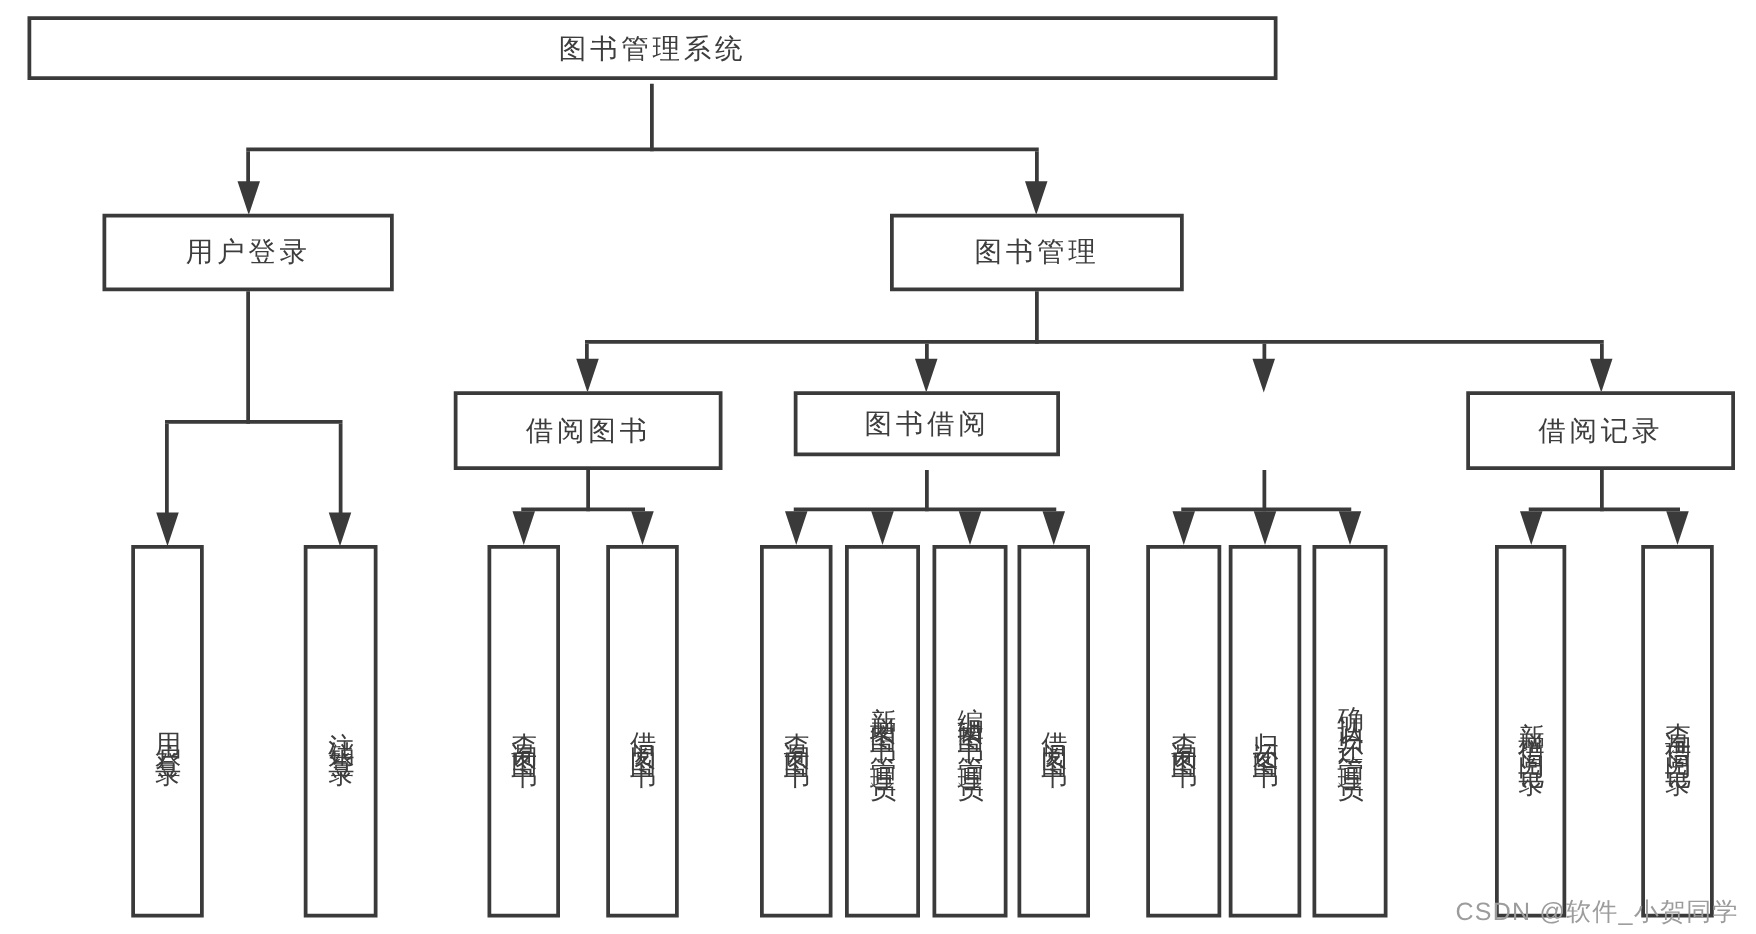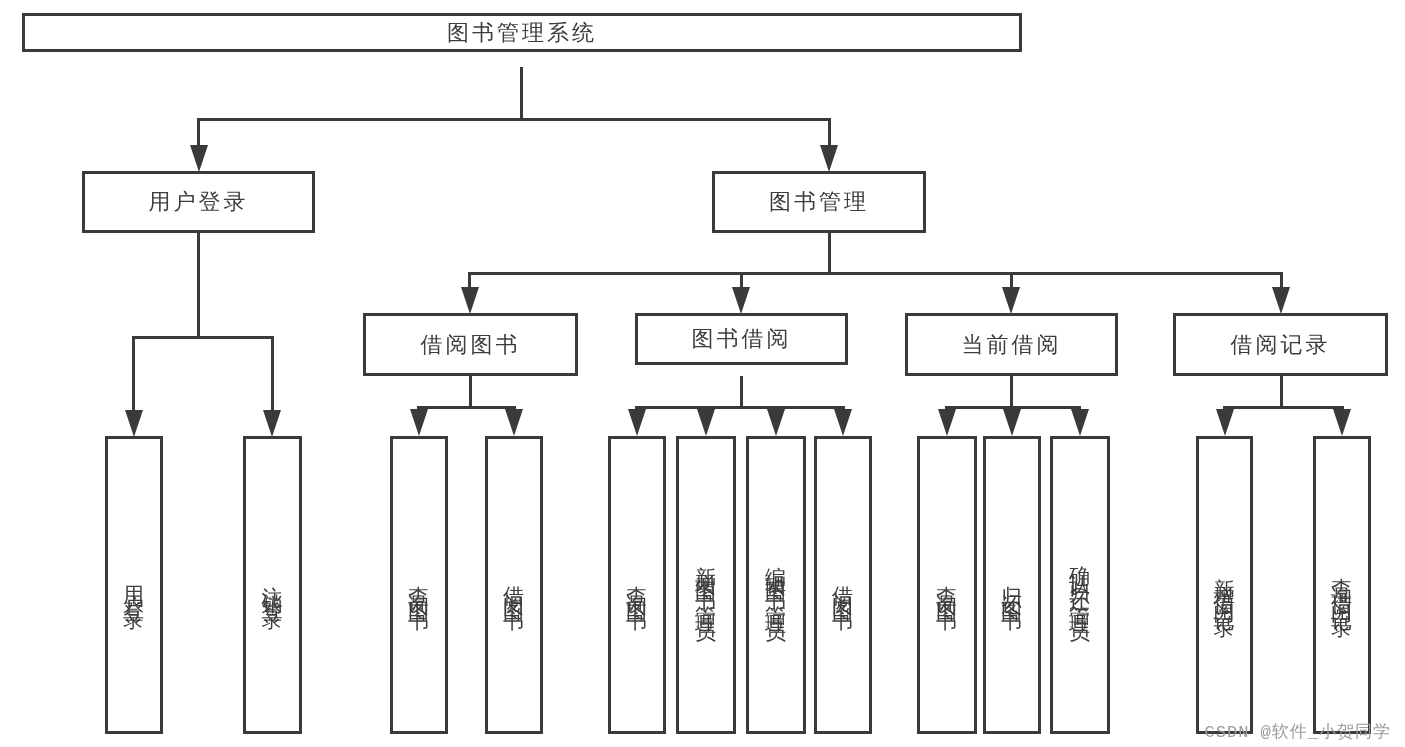--- a/index.html
+++ b/index.html
@@ -44,47 +44,46 @@
     width: 0;
     height: 0;
     border-left: 9px solid transparent;
     border-right: 9px solid transparent;
     border-top: 27px solid #3a3a3a;
   }
   .watermark {
     position: absolute;
     right: 14px;
     bottom: 4px;
-    font-size: 17px;
+    font-size: 20px;
     color: #9c9c9c;
     letter-spacing: 1px;
     white-space: nowrap;
-    font-family: Liberation Mono, monospace;
   }
 </style>
 </head>
 <body>
 
 <div class="diagram">
 
-  <div class="box box-h" style="left:22px; top:13px; width:1000px; height:39px;">
+  <div class="box box-h" style="left:22px; top:13px; width:1000px; height:51px;">
     <span>图书管理系统</span>
   </div>
 
   <div class="line" style="left:520px; top:67px; width:3px; height:54px;"></div>
   <div class="line" style="left:197px; top:118px; width:634px; height:3px;"></div>
   <div class="line" style="left:197px; top:121px; width:3px; height:28px;"></div>
   <div class="line" style="left:828px; top:121px; width:3px; height:28px;"></div>
   <div class="arrow" style="left:190px; top:145px;"></div>
   <div class="arrow" style="left:820px; top:145px;"></div>
 
   <div class="box box-h" style="left:82px; top:171px; width:233px; height:62px;">
     <span>用户登录</span>
   </div>
-  <div class="box box-h" style="left:712px; top:171px; width:214px; height:62px;">
+  <div class="box box-h" style="left:712px; top:171px; width:235px; height:62px;">
     <span>图书管理</span>
   </div>
 
   <div class="line" style="left:197px; top:233px; width:3px; height:106px;"></div>
   <div class="line" style="left:132px; top:336px; width:142px; height:3px;"></div>
   <div class="line" style="left:132px; top:339px; width:3px; height:74px;"></div>
   <div class="line" style="left:271px; top:339px; width:3px; height:74px;"></div>
   <div class="arrow" style="left:125px; top:410px;"></div>
   <div class="arrow" style="left:263px; top:410px;"></div>
 
@@ -97,23 +96,20 @@
   <div class="arrow" style="left:461px; top:287px;"></div>
   <div class="arrow" style="left:732px; top:287px;"></div>
   <div class="arrow" style="left:1002px; top:287px;"></div>
   <div class="arrow" style="left:1272px; top:287px;"></div>
 
   <div class="box box-h" style="left:363px; top:313px; width:215px; height:63px;">
     <span>借阅图书</span>
   </div>
   <div class="box box-h" style="left:635px; top:313px; width:213px; height:52px;">
     <span>图书借阅</span>
-  </div>
-  <div class="box box-h" style="left:905px; top:313px; width:213px; height:63px;">
-    <span>当前借阅</span>
   </div>
   <div class="box box-h" style="left:1173px; top:313px; width:215px; height:63px;">
     <span>借阅记录</span>
   </div>
 
   <div class="line" style="left:469px; top:376px; width:3px; height:33px;"></div>
   <div class="line" style="left:417px; top:406px; width:99px; height:3px;"></div>
   <div class="arrow" style="left:410px; top:409px;"></div>
   <div class="arrow" style="left:505px; top:409px;"></div>
 

